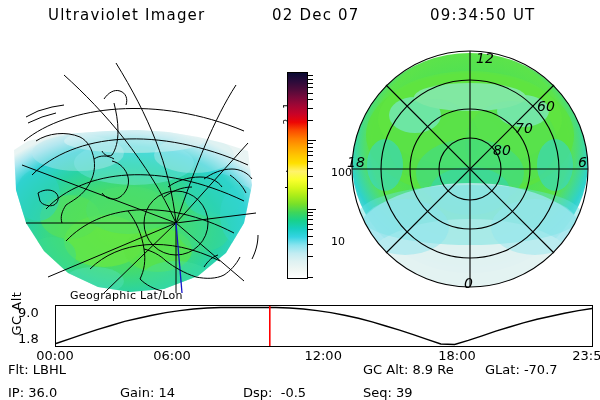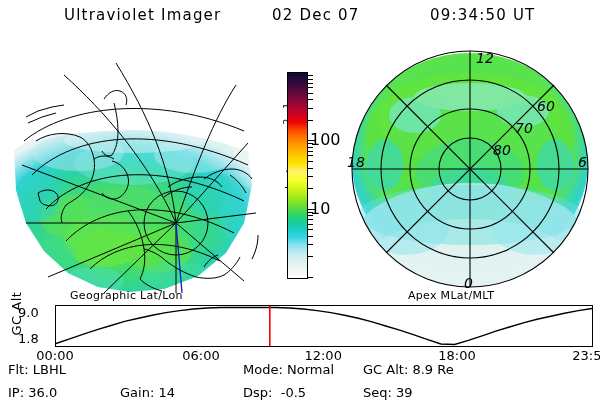--- a/index.html
+++ b/index.html
@@ -6,21 +6,21 @@
   body{
     width:600px;height:400px;background:#ffffff;overflow:hidden;
     font-family:"DejaVu Sans","Liberation Sans",sans-serif;
     color:#000000;position:relative;
   }
   #root{position:absolute;left:0;top:0;width:600px;height:400px;}
 
   
   .header{position:absolute;left:0;top:6px;width:600px;height:26px;}
   .header span{position:absolute;font-size:15px;letter-spacing:1.2px;white-space:nowrap;}
-  .h-title{left:48px;top:0;margin-left:16px;}
+  .h-title{left:48px;top:0;}
   .h-date{left:272px;top:0;}
   .h-time{left:430px;top:0;}
 
   
   .panel{position:absolute;font-style:italic;}
 
   
   #geo-panel{left:8px;top:45px;width:252px;height:248px;}
   
   #apex-panel{left:345px;top:45px;width:250px;height:248px;}
@@ -33,21 +33,21 @@
     position:absolute;left:-52px;top:80px;width:160px;
     transform:rotate(-90deg);transform-origin:50% 50%;
     font-size:13px;text-align:center;white-space:nowrap;
   }
   #cbar-label sup{font-size:9px;vertical-align:super;}
   #cbar-box{position:absolute;left:25px;top:10px;width:19px;height:205px;
             border:1px solid #000;box-sizing:content-box;}
   #cbar-grad{position:absolute;left:0;top:0;width:100%;height:100%;}
   .cbar-tick{position:absolute;left:46px;width:5px;height:1px;background:#000;}
   .cbar-tick.major{width:8px;}
-  .cbar-ticklabel{position:absolute;left:48px;font-size:16px;line-height:1;transform:translateY(-50%);white-space:nowrap;}
+  .cbar-ticklabel{position:absolute;left:69px;font-size:11px;line-height:1;transform:translateY(-50%);white-space:nowrap;margin-top:32px;}
 
   
   #orbit-strip{position:absolute;left:0;top:292px;width:600px;height:66px;}
   #orbit-ylabel{
     position:absolute;left:-14px;top:14px;width:60px;
     transform:rotate(-90deg);transform-origin:50% 50%;
     font-size:13px;text-align:center;white-space:nowrap;letter-spacing:.5px;
   }
   #orbit-box{position:absolute;left:55px;top:13px;width:536px;height:40px;border:1px solid #000;}
   .orbit-ytick{position:absolute;left:18px;font-size:13px;white-space:nowrap;transform:translateY(-50%);text-align:center;}
@@ -285,46 +285,45 @@
         <text x="192" y="66">60</text>
         <text x="170" y="88">70</text>
         <text x="148" y="110">80</text>
       </g>
     </svg>
   </div>
 
   <div id="orbit-strip">
     <div id="orbit-ylabel">GC Alt</div>
     <div class="panel-caption" id="cap-geo" style="left:70px;">Geographic Lat/Lon</div>
-    <div class="panel-caption" id="cap-apex" style="left:408px;">Apex MLat/MLT</div>
 
     <div class="orbit-ytick" id="ytick-max" style="top:20px;">9.0</div>
     <div class="orbit-ytick" id="ytick-min" style="top:46px;">1.8</div>
 
     <div id="orbit-box">
       <svg width="536" height="40" viewBox="0 0 536 40" preserveAspectRatio="none">
         <polyline id="orbit-curve" fill="none" stroke="#000" stroke-width="1.4" points="0.0,37.5 13.7,32.8 27.5,28.2 41.2,23.6 55.0,19.5 68.7,15.4 82.5,12.3 96.2,9.2 109.9,6.6 123.7,4.6 137.4,3.0 151.2,2.0 164.9,1.5 178.7,1.5 192.4,1.5 206.2,1.5 219.9,1.5 233.6,2.0 247.4,3.0 261.1,4.6 274.9,6.6 288.6,9.2 302.4,12.3 316.1,15.9 329.8,20.0 343.6,24.1 357.3,28.7 371.1,33.4 384.8,38.0 398.6,38.5 412.3,34.4 426.1,29.8 439.8,25.1 453.5,21.0 467.3,16.9 481.0,13.3 494.8,10.2 508.5,7.2 522.3,4.6 536.0,2.5"></polyline>
         <line id="orbit-marker" y1="0" y2="40" stroke="#ff0000" stroke-width="1.6" x1="213.8" x2="213.8"></line>
       </svg>
     </div>
 
     <div id="orbit-xticks">
         <div class="orbit-xtick" style="left: 55px; transform: translateX(-50%);">00:00</div>
-        <div class="orbit-xtick" style="left: 201px; transform: translateX(-50%);">06:00</div>
+        <div class="orbit-xtick" style="left: 172px; transform: translateX(-50%);">06:00</div>
         <div class="orbit-xtick" style="left: 323.186px; transform: translateX(-50%);">12:00</div>
         <div class="orbit-xtick" style="left: 457px; transform: translateX(-50%);">18:00</div>
         <div class="orbit-xtick" style="left: 591px; transform: translateX(-50%);">23:59</div>
       </div>
   </div>
 
   <div id="footer">
     <div class="frow r1">
       <span class="fcell c1"><span class="fk">Flt:</span>&nbsp;<span class="fv">LBHL</span></span>
-      <span class="fcell c3"><span class="fk">Mode:</span>&nbsp;<span class="fv">Normal</span></span>
       <span class="fcell c4"><span class="fk">GC Alt:</span>&nbsp;<span class="fv">8.9 Re</span></span>
+      <span class="fcell c5"><span class="fk">GLat:</span>&nbsp;<span class="fv">-70.7</span></span>
     </div>
     <div class="frow r2">
       <span class="fcell c1"><span class="fk">IP:</span>&nbsp;<span class="fv">36.0</span></span>
       <span class="fcell c2"><span class="fk">Gain:</span>&nbsp;<span class="fv">14</span></span>
       <span class="fcell c3"><span class="fk">Dsp:</span>&nbsp;&nbsp;<span class="fv">-0.5</span></span>
       <span class="fcell c4"><span class="fk">Seq:</span>&nbsp;<span class="fv">39</span></span>
     </div>
   </div>
 
 </div>

